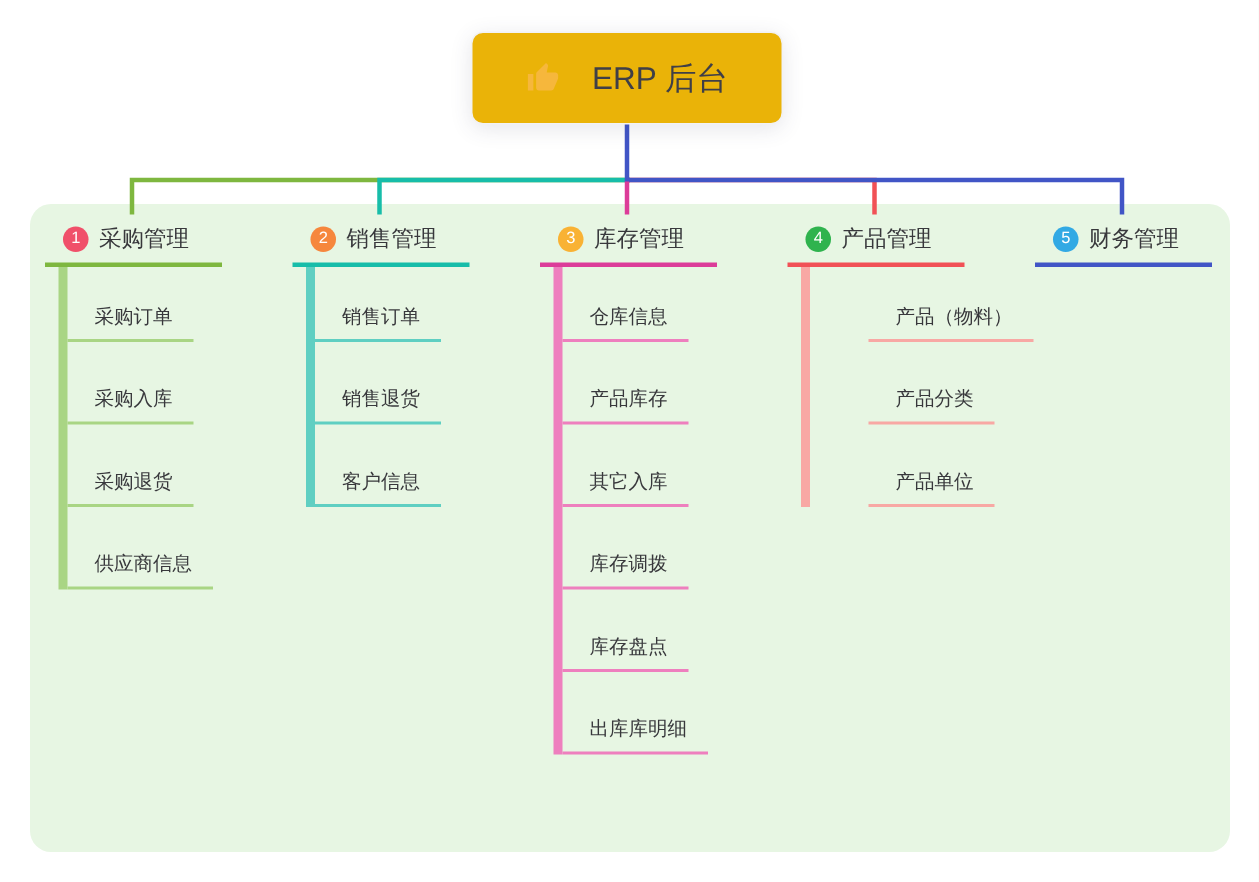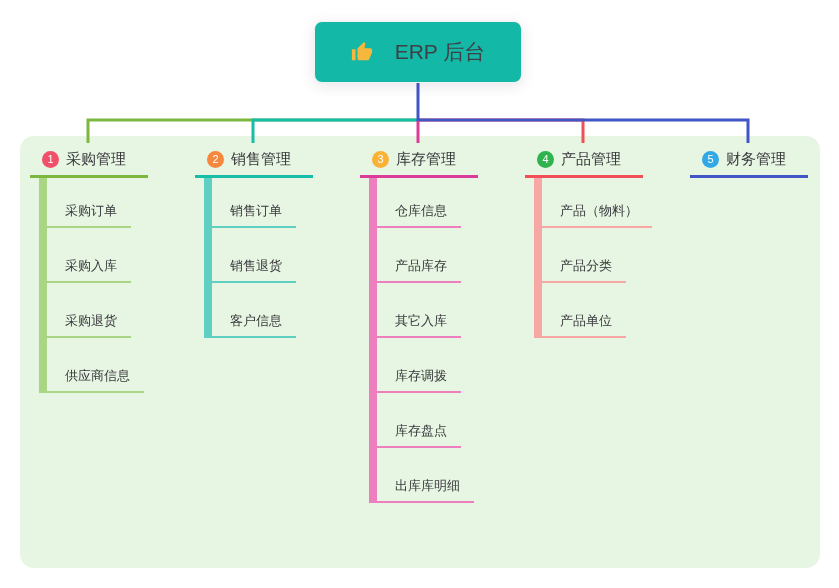--- a/index.html
+++ b/index.html
@@ -10,38 +10,38 @@
   .panel {
     position:absolute; left:20px; top:136px; width:800px; height:432px;
     border-radius:14px;
   }
   svg.connectors {
     position:absolute; left:0; top:0; width:839px; height:588px;
     pointer-events:none;
   }
   .root-node {
     position:absolute; left:314px; top:21px; width:208px; height:62px;
-    background:#14b8a6; border-radius:8px; border:1px solid #f2f2f4;
+    background:#eab308; border-radius:8px; border:1px solid #f2f2f4;
     box-shadow:0 3px 14px rgba(60,60,90,0.13);
     display:flex; align-items:center; justify-content:center; gap:22px;
     font-size:21px; color:#3f3f47; z-index:2; box-sizing:border-box;
     cursor:pointer;
   }
   .thumb-icon { width:22px; height:22px; display:inline-flex; }
   .branch { position:absolute; top:14px; width:118px; }
   .branch-title {
     display:flex; align-items:center; gap:7px; padding:0 0 6px 12px;
     border-bottom:3px solid #999; font-size:15px; color:#38383c;
     cursor:pointer; white-space:nowrap;
   }
   .badge {
     width:17px; height:17px; border-radius:50%; color:#ffffff;
     font-size:11px; line-height:17px; text-align:center; flex:0 0 17px;
   }
-  .children { margin-left:9px; border-left:8px solid #1d4ed8; width:max-content; }
+  .children { margin-left:9px; border-left:6px solid #1d4ed8; width:max-content; }
   .child {
     width:max-content; min-width:72px; border-bottom:2px solid #ccc;
     padding:0 14px 6px 18px; height:55px; box-sizing:border-box;
     display:flex; align-items:flex-end; font-size:13px; color:#38383c;
     cursor:pointer; white-space:nowrap;
   }
   .child:first-child { height:50px; }
 </style>
 </head>
 <body>
@@ -110,21 +110,21 @@
           <div class="child" style="border-bottom-color: rgb(238, 127, 190);">
     <span class="ctext">出库库明细</span>
   </div>
         </div>
   </div>
       <div class="branch" style="left: 505px;">
     <div class="branch-title" style="border-bottom-color: rgb(241, 81, 86);">
       <span class="badge" style="background: rgb(47, 179, 78);">4</span>
       <span class="btext">产品管理</span>
     </div>
-    <div class="children" style="border-left-color: rgb(248, 168, 164);">
+    <div class="children" style="border-left-color: rgb(248, 168, 164); padding-left: 39px;">
           <div class="child" style="border-bottom-color: rgb(248, 168, 164);">
     <span class="ctext">产品（物料）</span>
   </div>
           <div class="child" style="border-bottom-color: rgb(248, 168, 164);">
     <span class="ctext">产品分类</span>
   </div>
           <div class="child" style="border-bottom-color: rgb(248, 168, 164);">
     <span class="ctext">产品单位</span>
   </div>
         </div>

